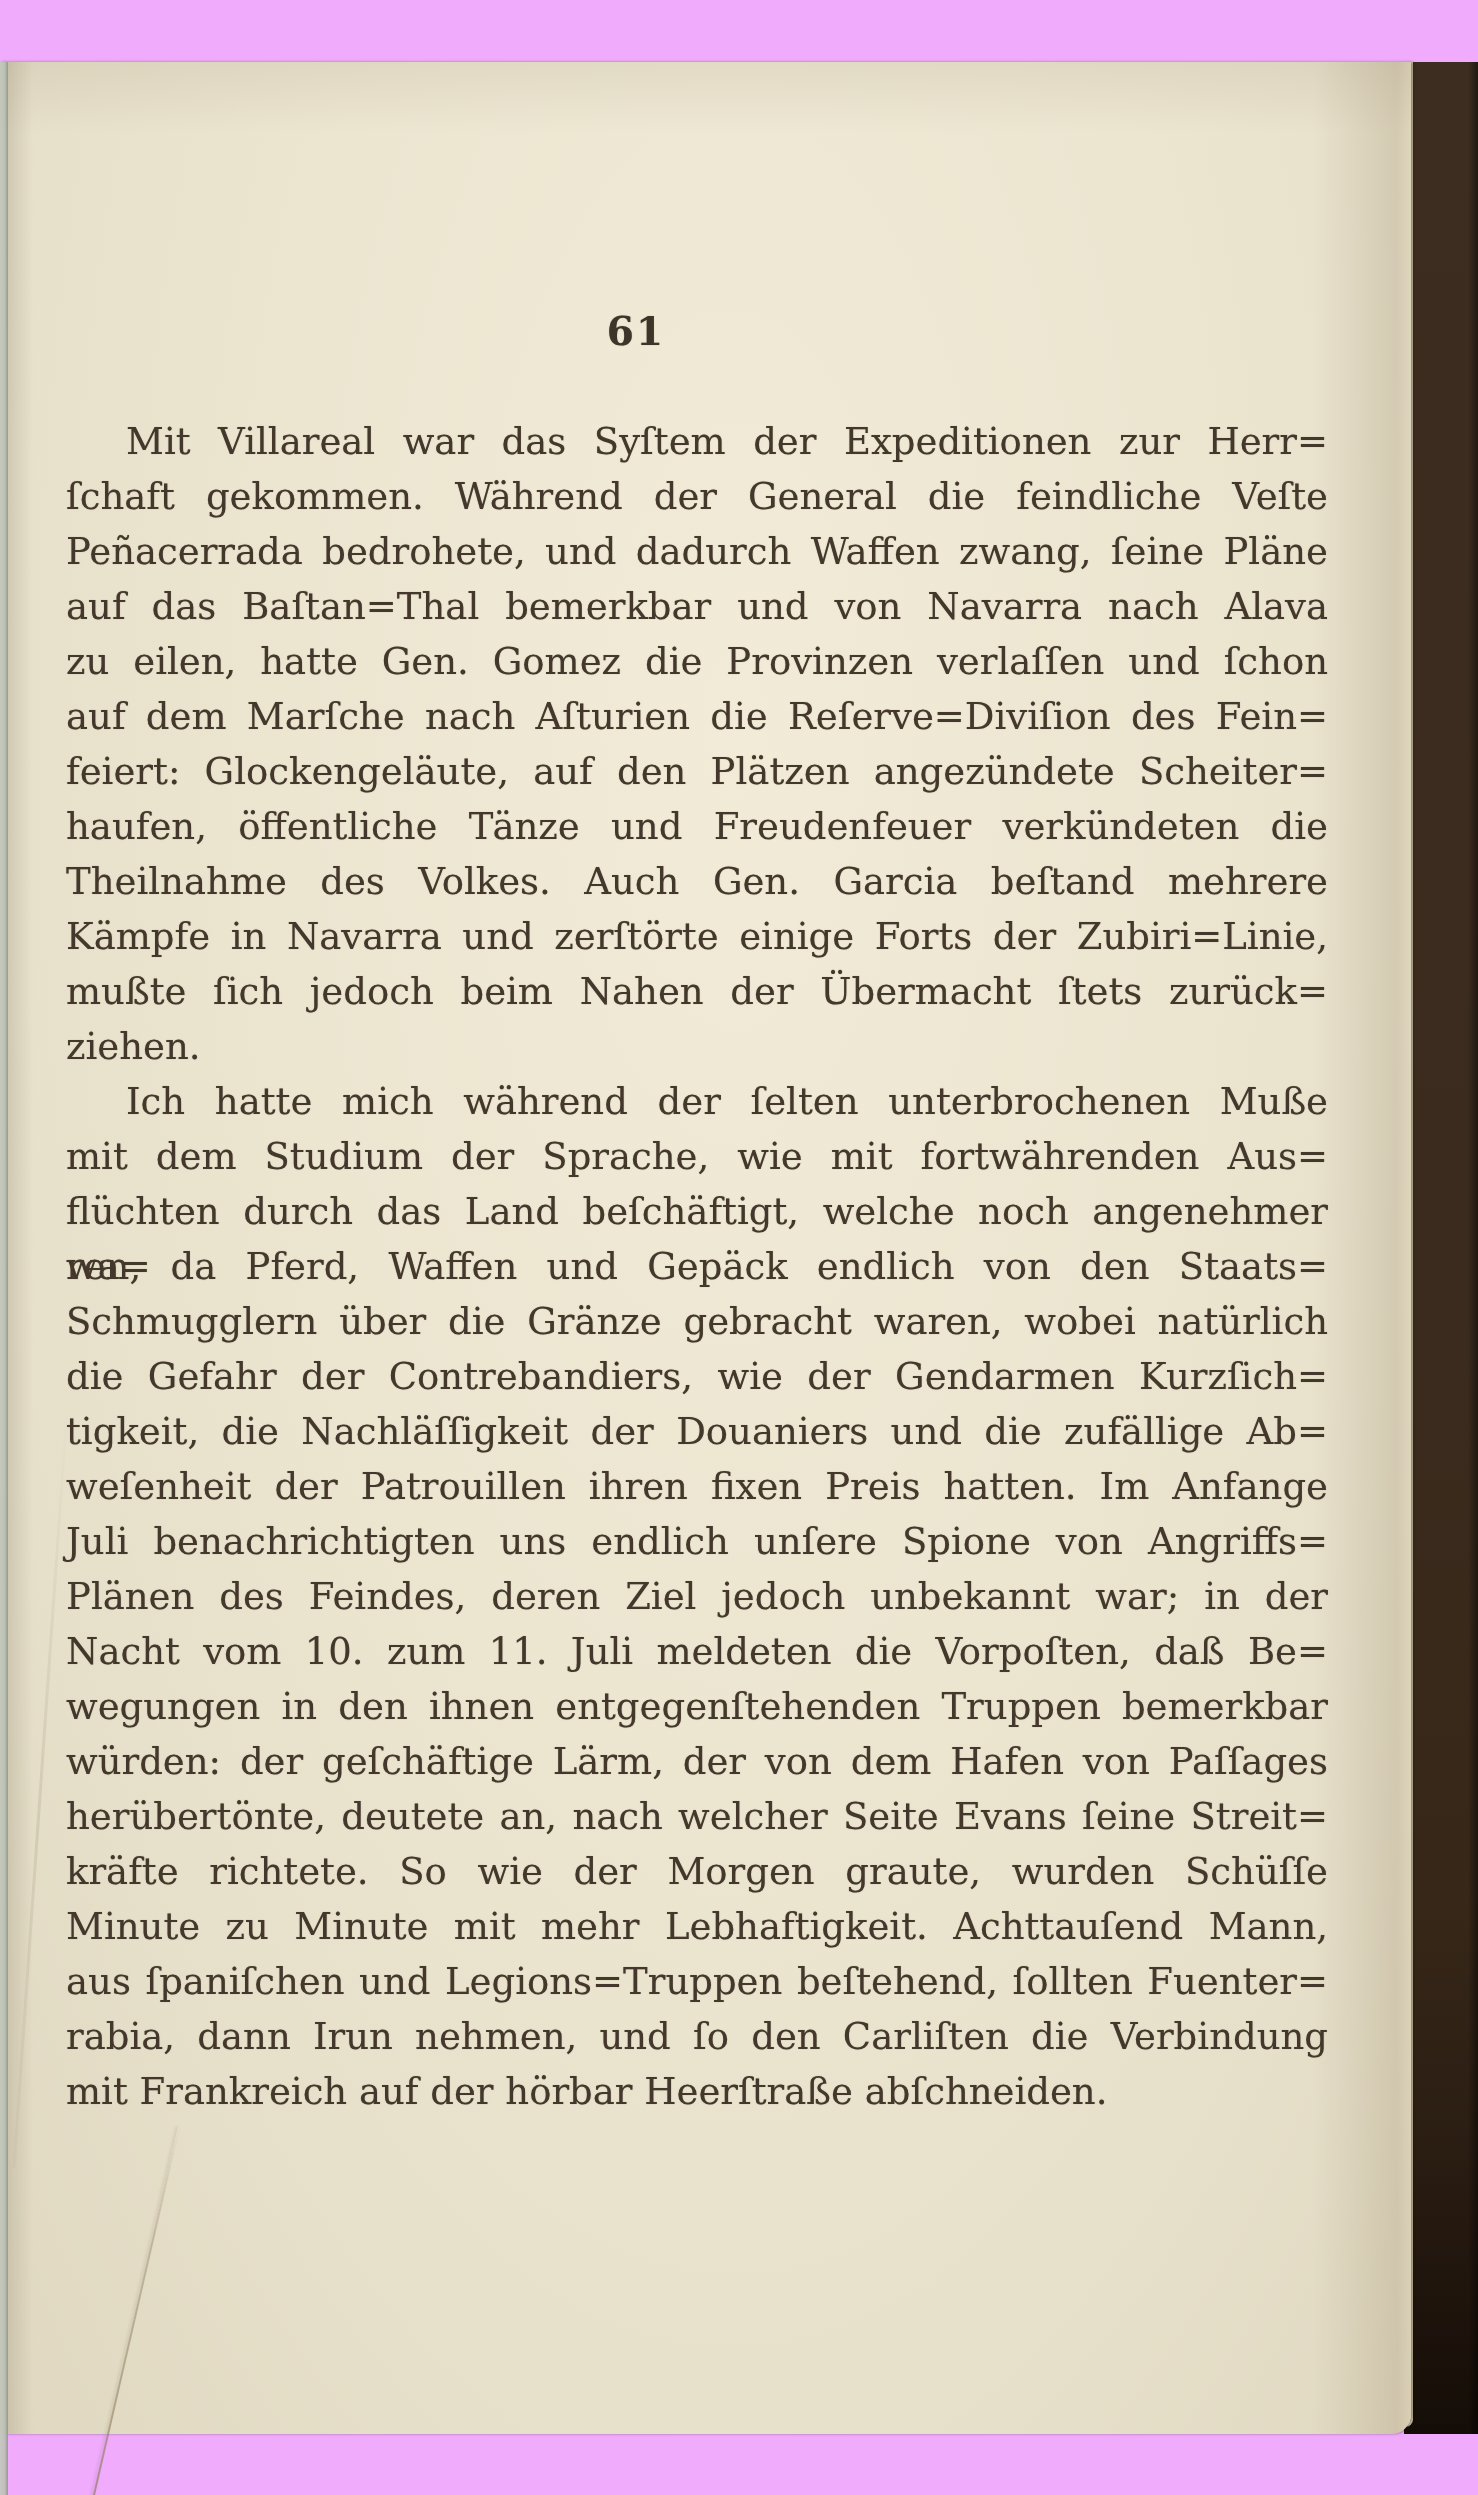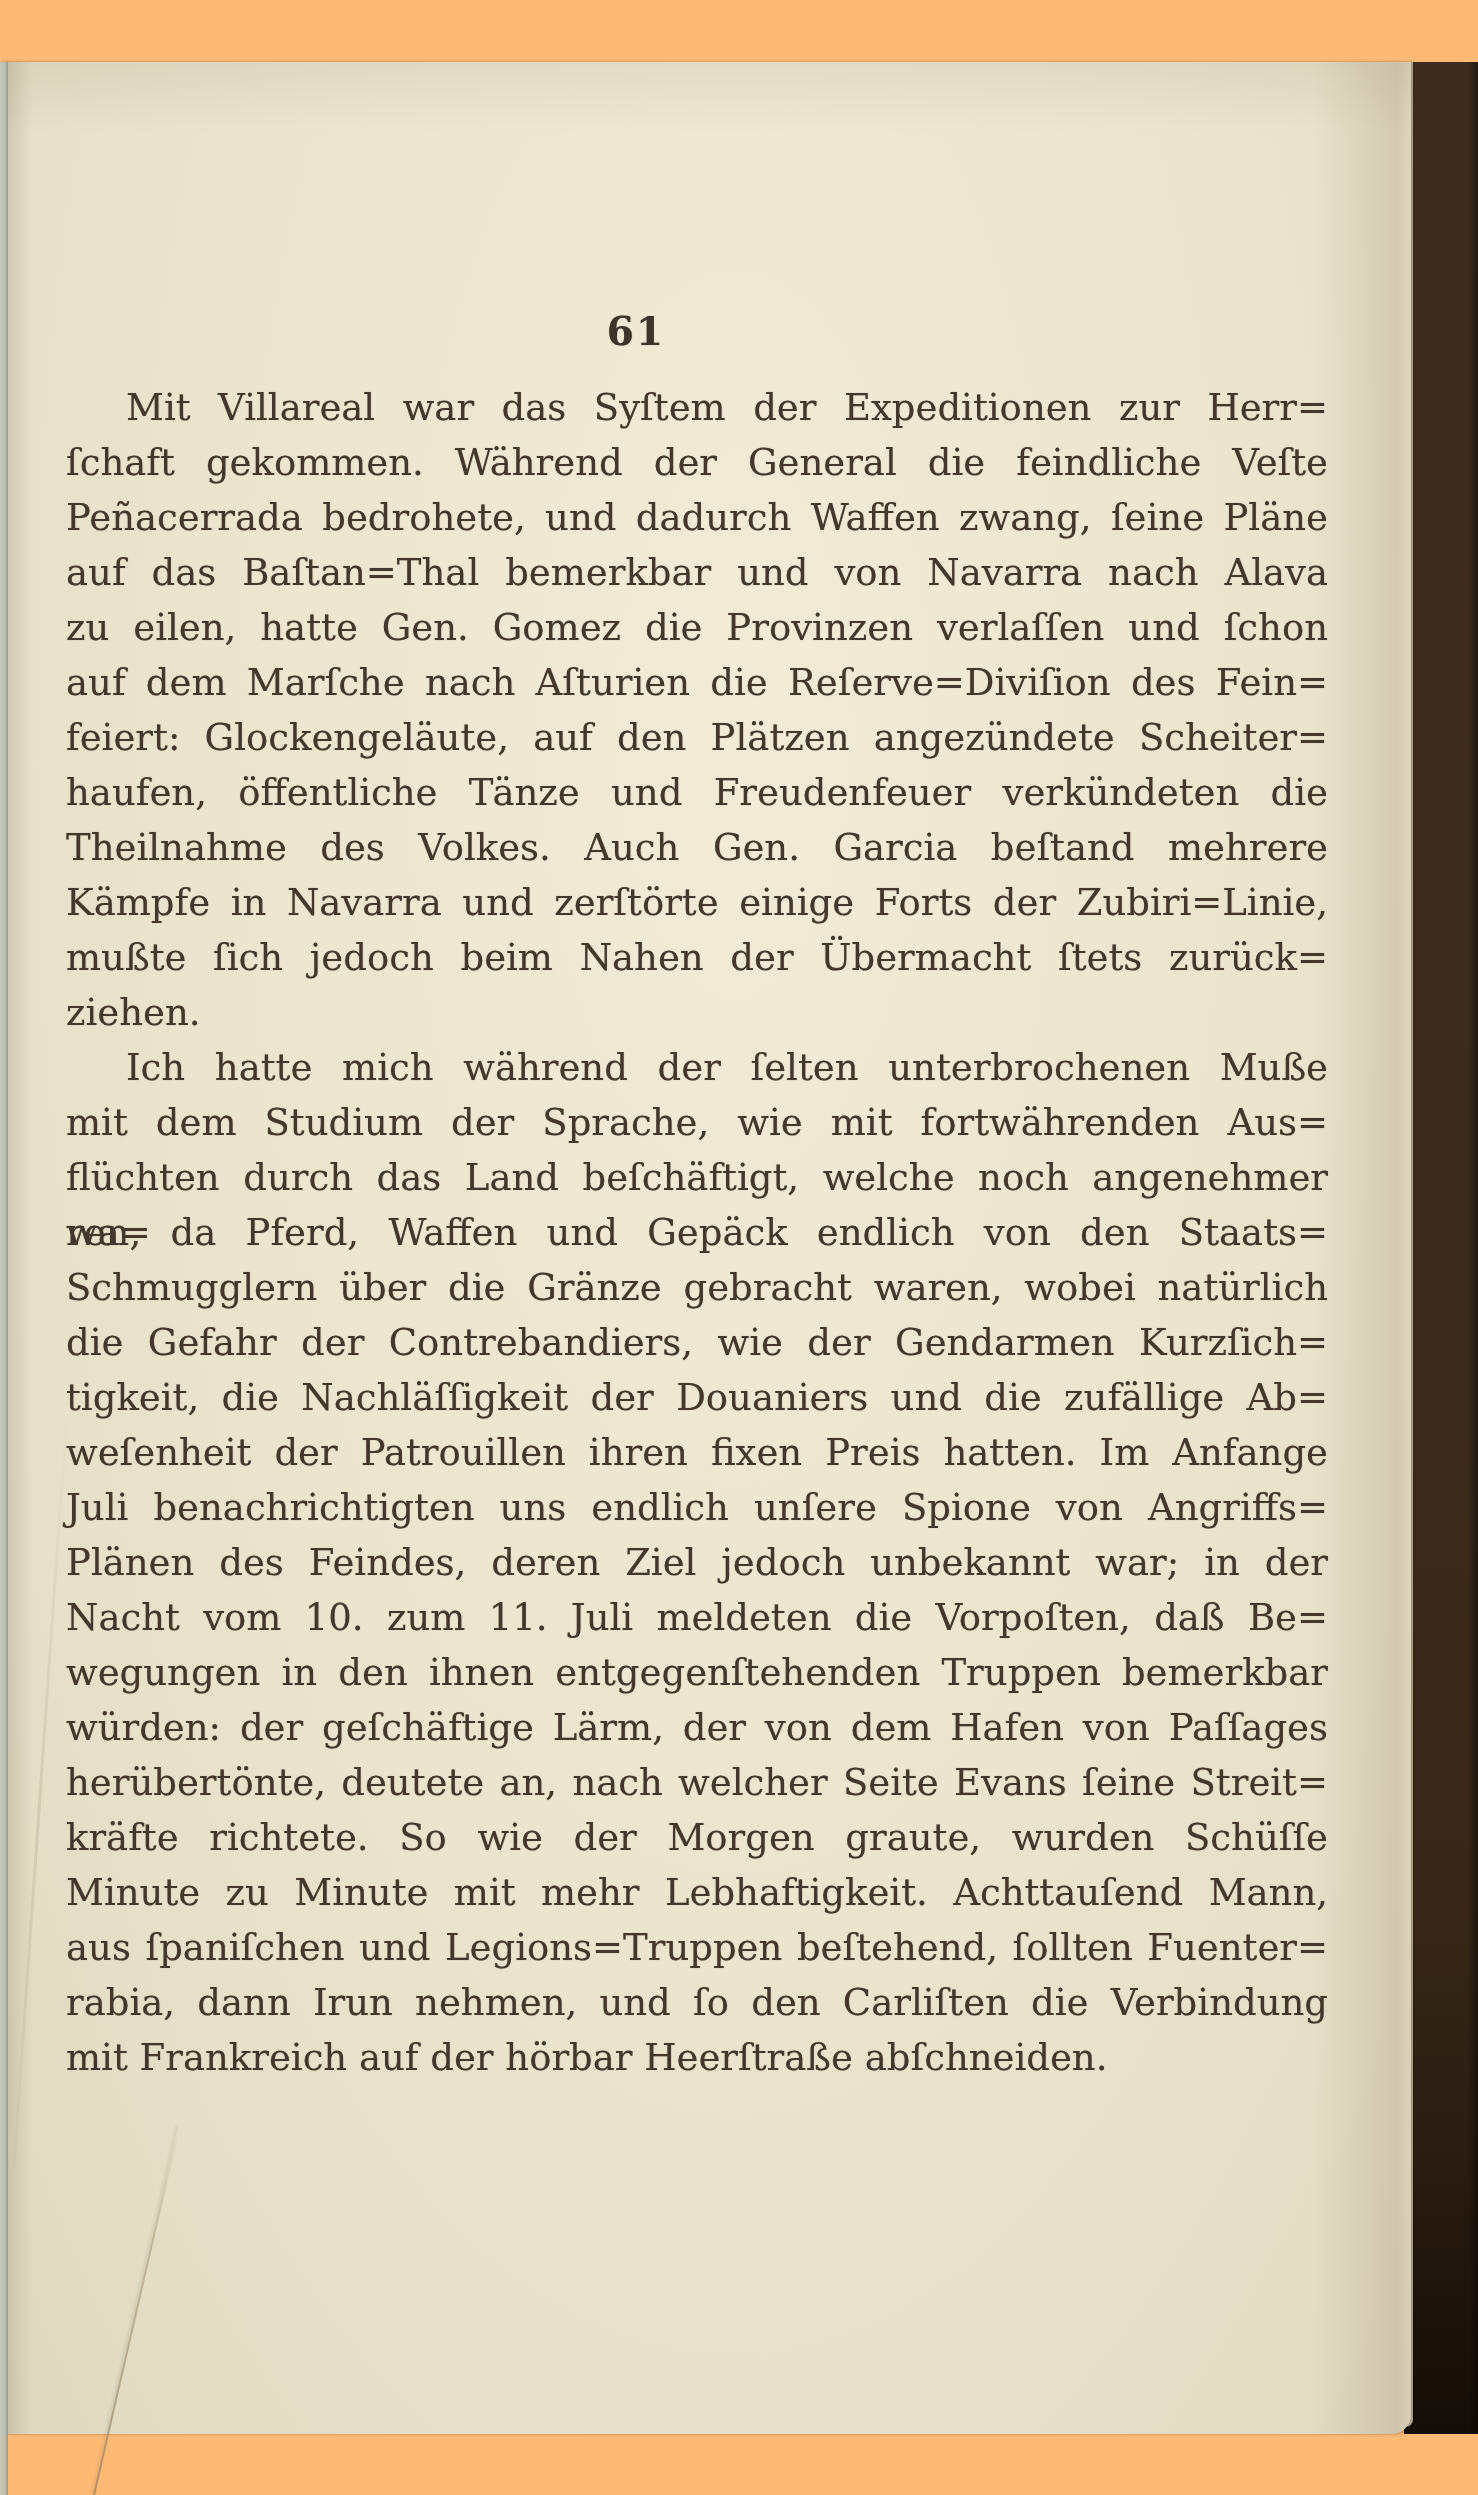--- a/index.html
+++ b/index.html
@@ -7,21 +7,21 @@
     padding: 0;
     width: 1478px;
     height: 2496px;
     overflow: hidden;
     font-family: "DejaVu Serif", serif;
   }
   .scan {
     position: relative;
     width: 1478px;
     height: 2496px;
-    background: #fdba74; 
+    background: #f0abfc; 
   }
   
   .spine {
     position: absolute;
     top: 62px;
     right: 0;
     width: 74px;
     height: 2372px;
     background:
       linear-gradient(to bottom,
@@ -107,21 +107,21 @@
     font-size: 39px;
     font-weight: bold;
     line-height: 43px;
     letter-spacing: 2px;
     color: #3e352a;
     text-shadow: 0 0 1px rgba(62,53,42,0.45);
   }
   
   .text-block {
     position: absolute;
-    top: 318px;
+    top: 352px;
     left: 66px;
     width: 1262px;
     font-size: 37px;
     color: #43382b;
     text-shadow: 0 0 1px rgba(67,56,43,0.40);
   }
   .paragraph { margin: 0; }
   .line {
     height: 55px;
     line-height: 55px;

